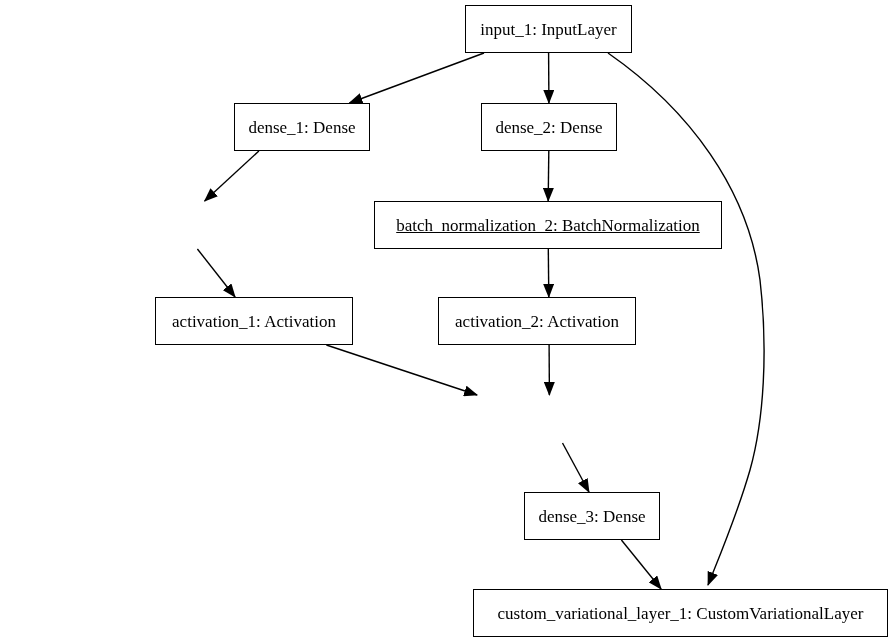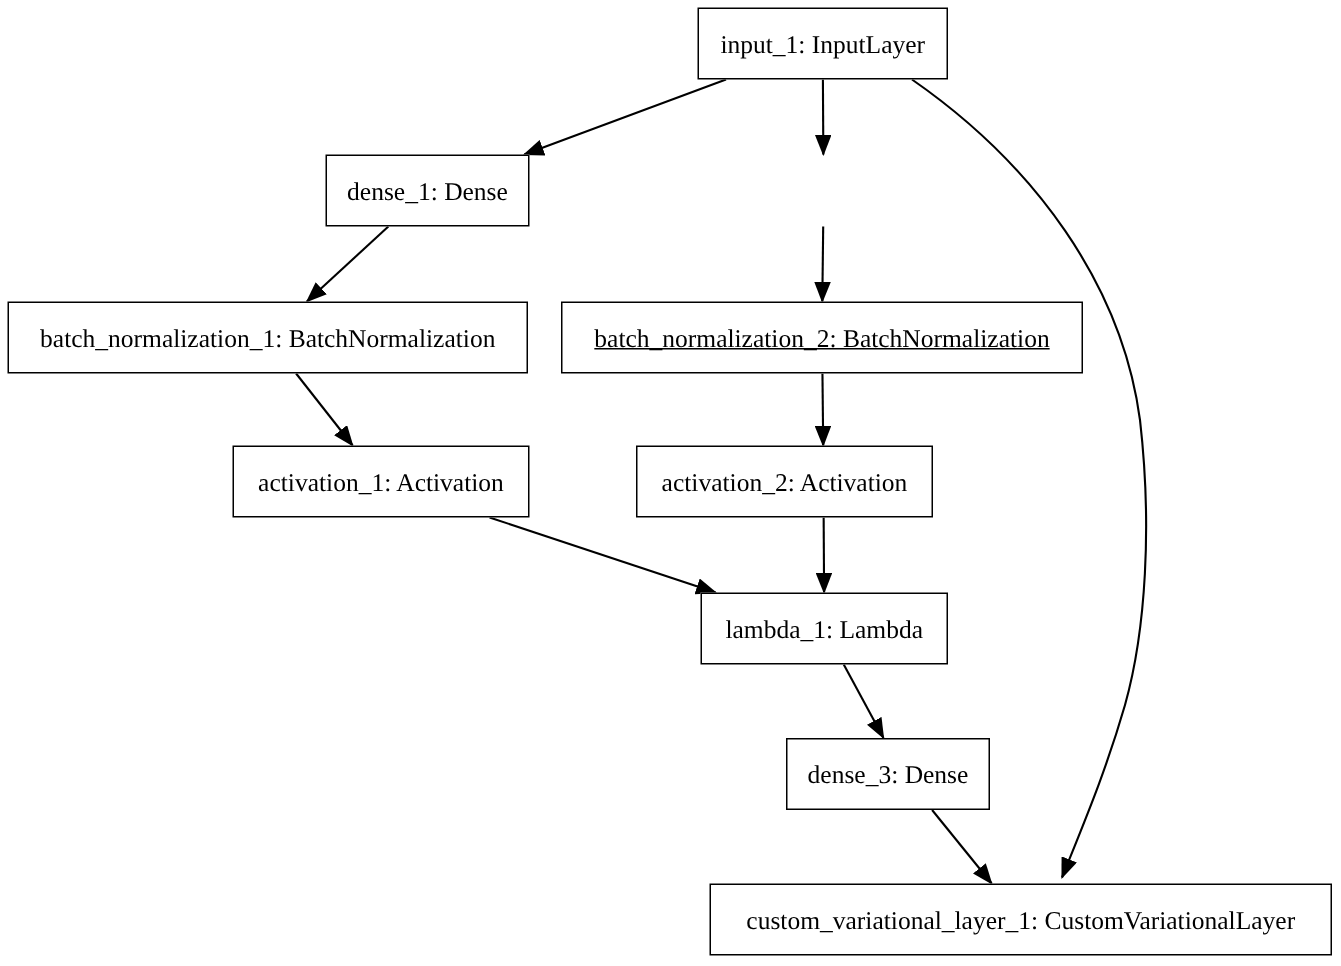--- a/index.html
+++ b/index.html
@@ -58,22 +58,21 @@
         <path d="M197.4,249.0 L235.1,297.0" fill="none" stroke="#000000" stroke-width="1.4" marker-end="url(#arrowhead)"></path>
         <path d="M548.3,249.0 L548.8,297.0" fill="none" stroke="#000000" stroke-width="1.4" marker-end="url(#arrowhead)"></path>
         <path d="M326.4,345.0 L477.1,395.0" fill="none" stroke="#000000" stroke-width="1.4" marker-end="url(#arrowhead)"></path>
         <path d="M549.1,345.0 L549.4,395.0" fill="none" stroke="#000000" stroke-width="1.4" marker-end="url(#arrowhead)"></path>
         <path d="M562.5,443.0 L589.0,492.0" fill="none" stroke="#000000" stroke-width="1.4" marker-end="url(#arrowhead)"></path>
         <path d="M621.4,540.0 L661.1,589.0" fill="none" stroke="#000000" stroke-width="1.4" marker-end="url(#arrowhead)"></path>
       </g>
   </svg>
 
   <div class="node" style="left: 465px; top: 5px; width: 167px; height: 48px;">input_1: InputLayer</div>
-  <div class="node" style="left: 217px; top: 103px; width: 136px; height: 48px;">dense_1: Dense</div>
-  <div class="node" style="left: 5px; top: 201px; width: 347px; height: 48px;">batch_normalization_1: BatchNormalization</div>
+  <div class="node" style="left: 234px; top: 103px; width: 136px; height: 48px;">dense_1: Dense</div>
+  <div class="node" style="left: 481px; top: 103px; width: 136px; height: 48px;">dense_2: Dense</div>
   <div class="node" style="left: 374px; top: 201px; width: 348px; height: 48px; text-decoration: underline;">batch_normalization_2: BatchNormalization</div>
   <div class="node" style="left: 155px; top: 297px; width: 198px; height: 48px; text-align: center;">activation_1: Activation</div>
-  <div class="node" style="left: 424px; top: 297px; width: 198px; height: 48px;">activation_2: Activation</div>
-  <div class="node" style="left: 467px; top: 395px; width: 165px; height: 48px;">lambda_1: Lambda</div>
+  <div class="node" style="left: 438px; top: 297px; width: 198px; height: 48px;">activation_2: Activation</div>
   <div class="node" style="left: 524px; top: 492px; width: 136px; height: 48px;">dense_3: Dense</div>
   <div class="node" style="left: 473px; top: 589px; width: 415px; height: 48px;">custom_variational_layer_1: CustomVariationalLayer</div>
 
 </div>
 
 </body></html>

